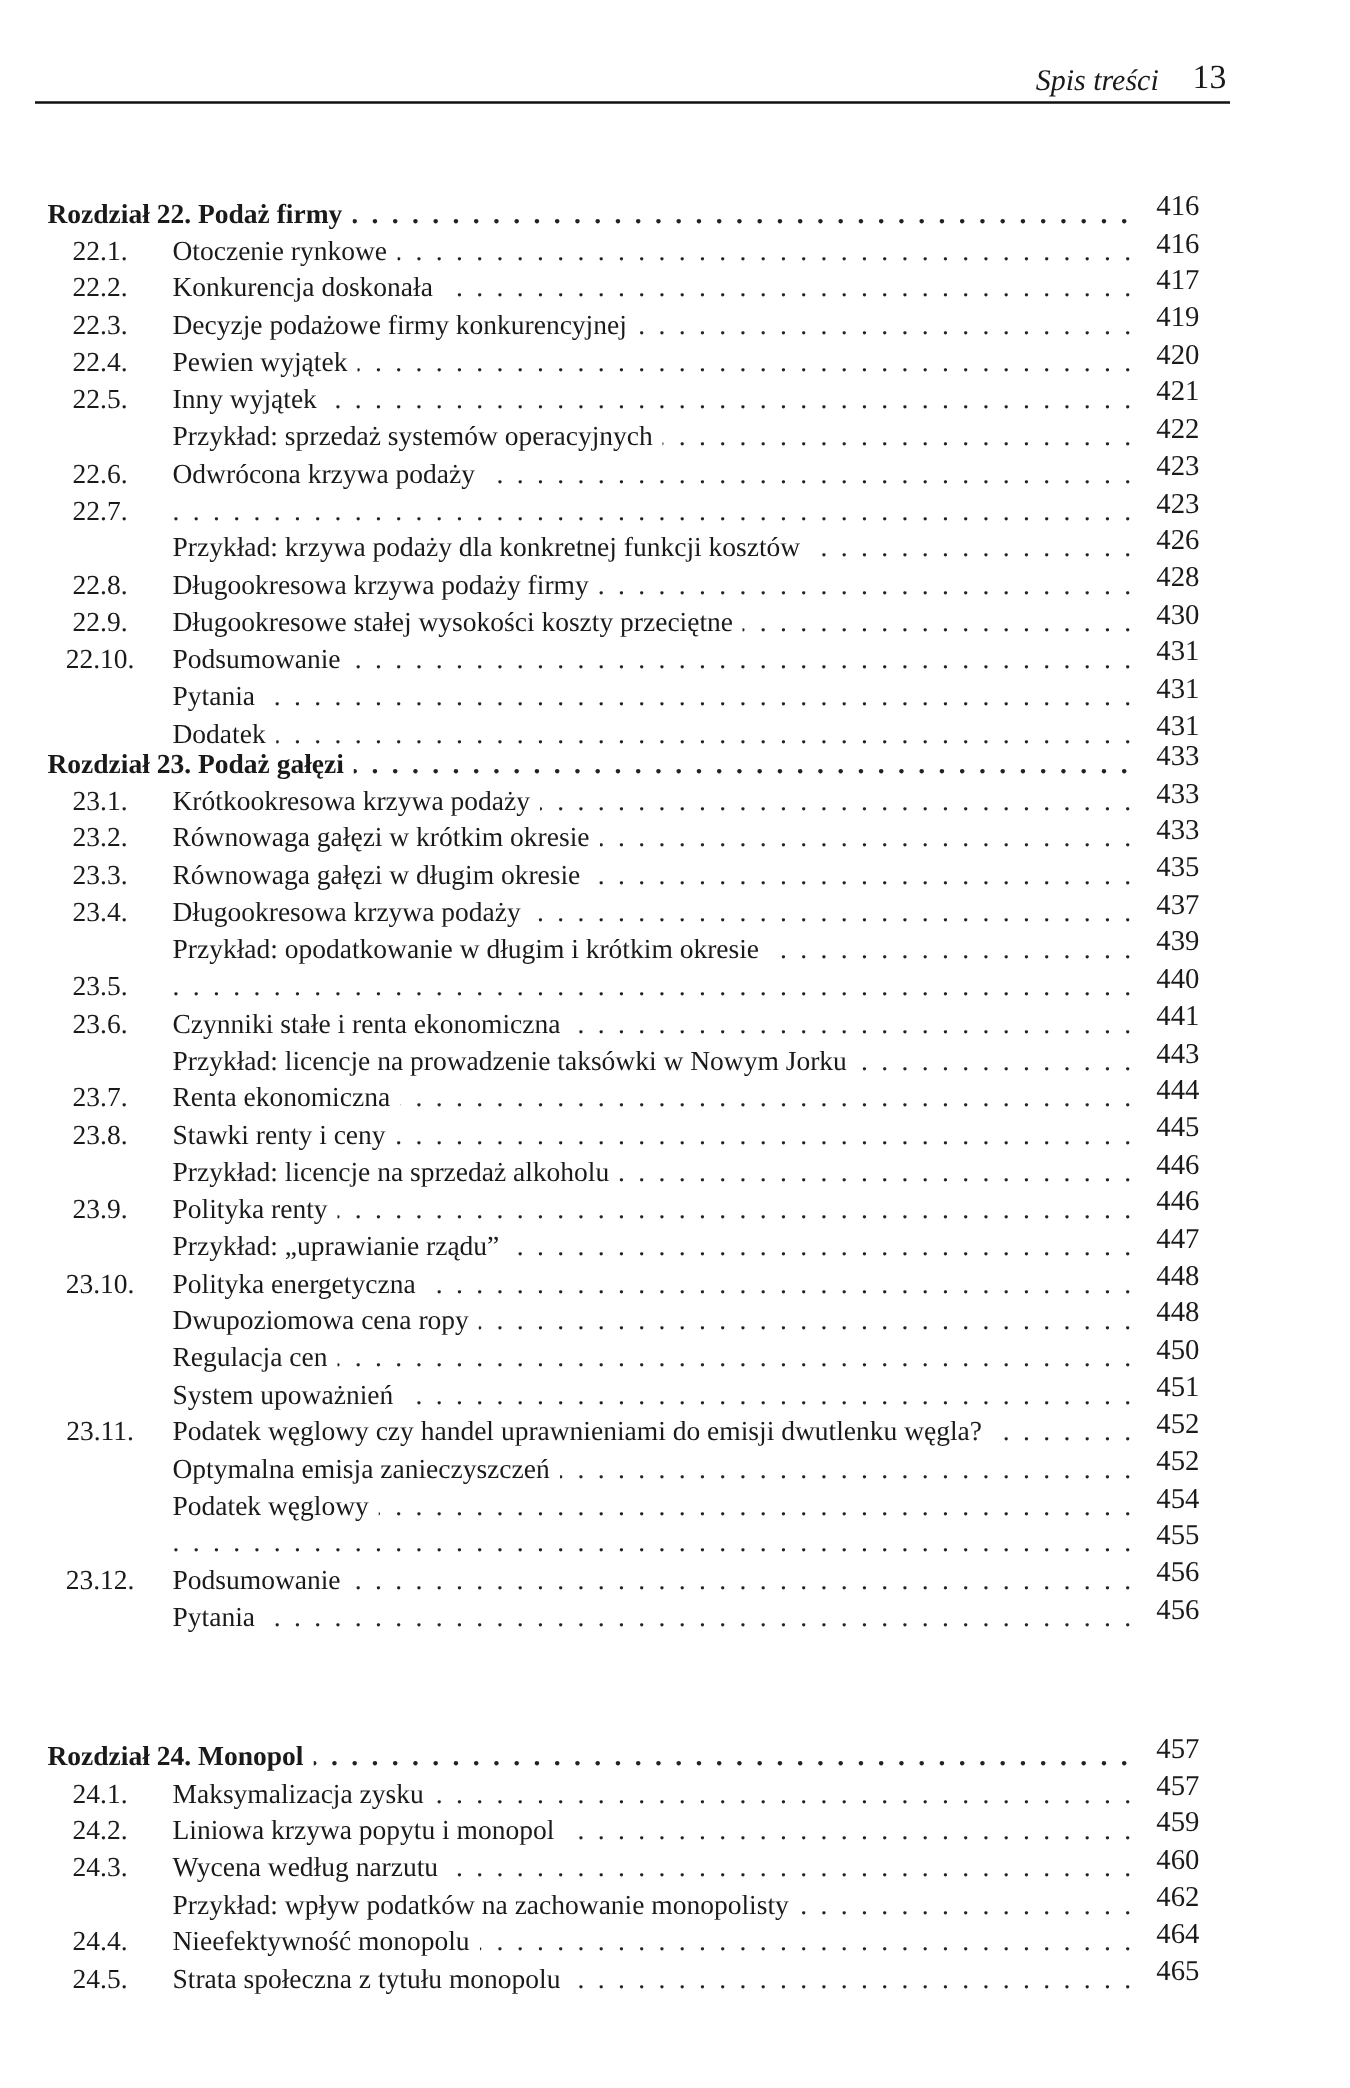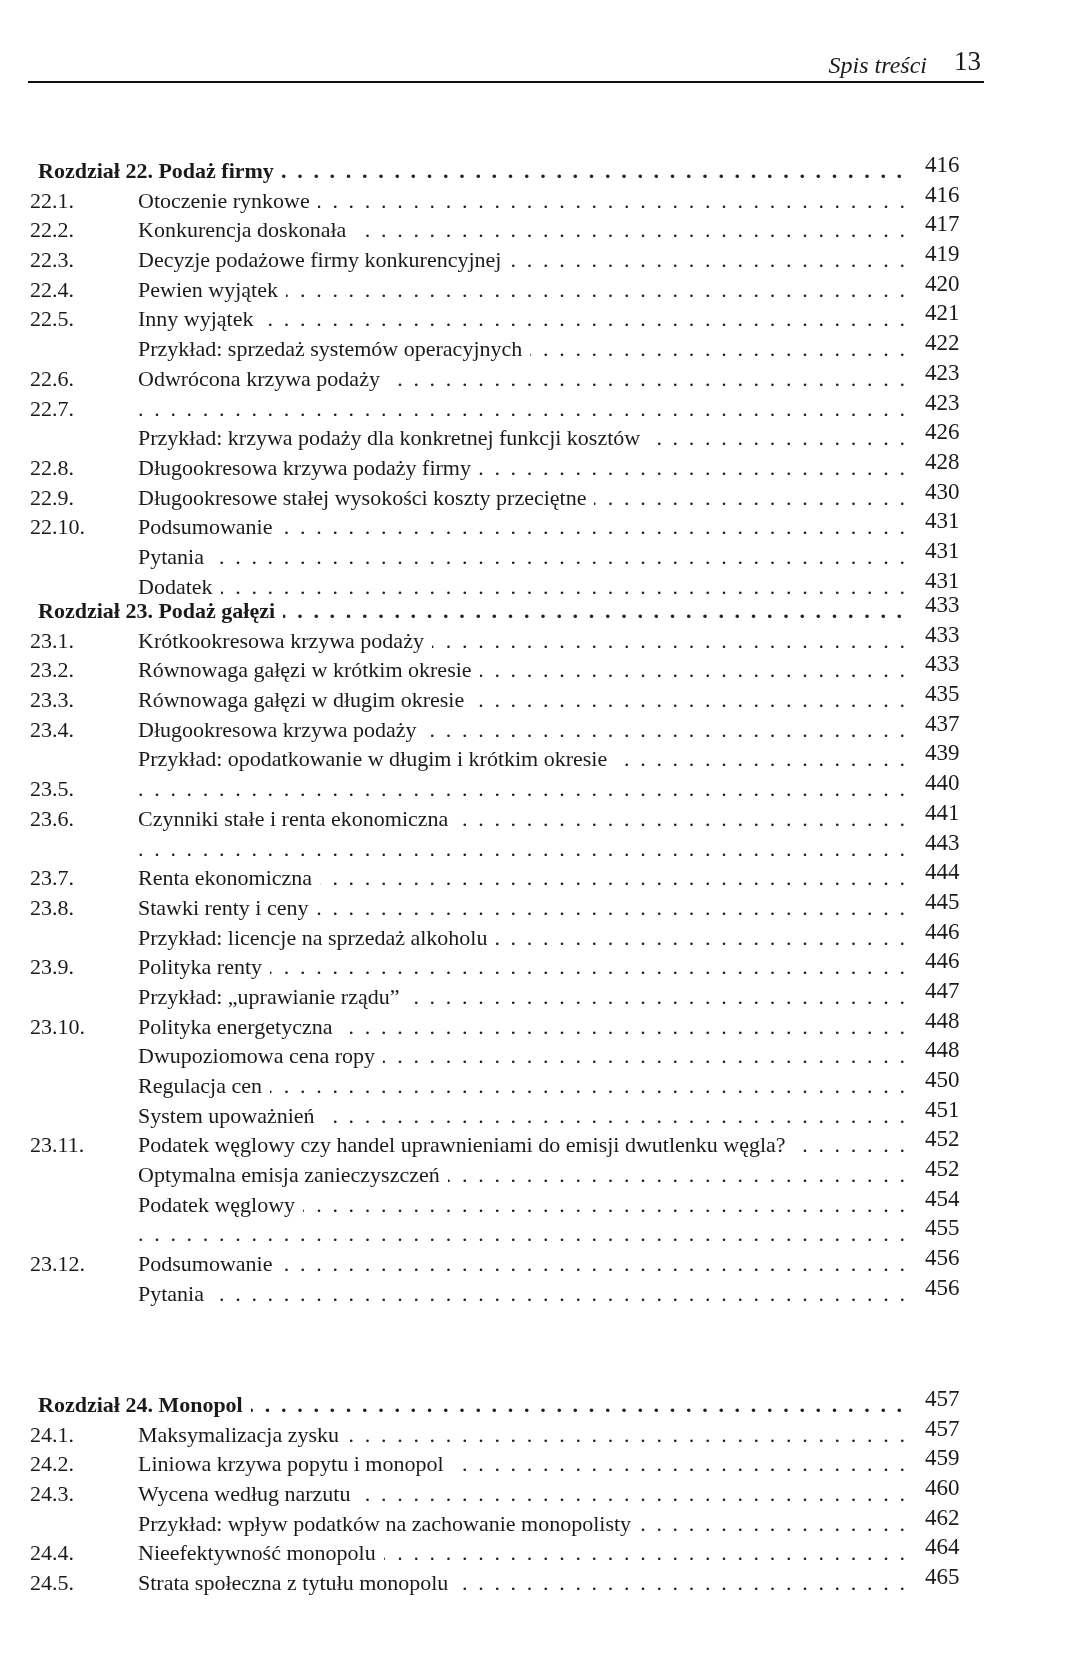--- a/index.html
+++ b/index.html
@@ -23,21 +23,21 @@
     position: absolute; top: 81px; left: 28px; width: 956px; height: 0;
     border-top: 2px solid #111;
   }
   .toc { position: absolute; left: 0; top: 0; width: 1080px; }
   .chapter { position: absolute; left: 0; width: 1080px; }
   .row {
     position: relative; height: 29.7px; font-size: 22px; line-height: 29.7px;
     white-space: nowrap;
   }
   .row .num {
-    position: absolute; left: 30px; width: 100px; text-align: left;
+    position: absolute; left: 30px; width: 100px; text-align: center;
   }
   .row .label {
     position: absolute; left: 138px; top: 0;
     background: #fff; padding-right: 8px; z-index: 2;
   }
   .row .dots {
     position: absolute; left: 138px; width: 768px; top: 0; overflow: hidden;
     color: #222; letter-spacing: 0; z-index: 1; text-align: right;
     font-size: 22px;
   }
@@ -193,20 +193,21 @@
         <span class="page">440</span>
       </div>
     <div class="row">
         <span class="num">23.6.</span>
         <span class="dots"></span>
         <span class="label">Czynniki stałe i renta ekonomiczna</span>
         <span class="page">441</span>
       </div>
     <div class="row sub">
         <span class="dots"></span>
+        <span class="label">Przykład: licencje na prowadzenie taksówki w Nowym Jorku</span>
         <span class="page">443</span>
       </div>
     <div class="row">
         <span class="num">23.7.</span>
         <span class="dots"></span>
         <span class="label">Renta ekonomiczna</span>
         <span class="page">444</span>
       </div>
     <div class="row">
         <span class="num">23.8.</span>

